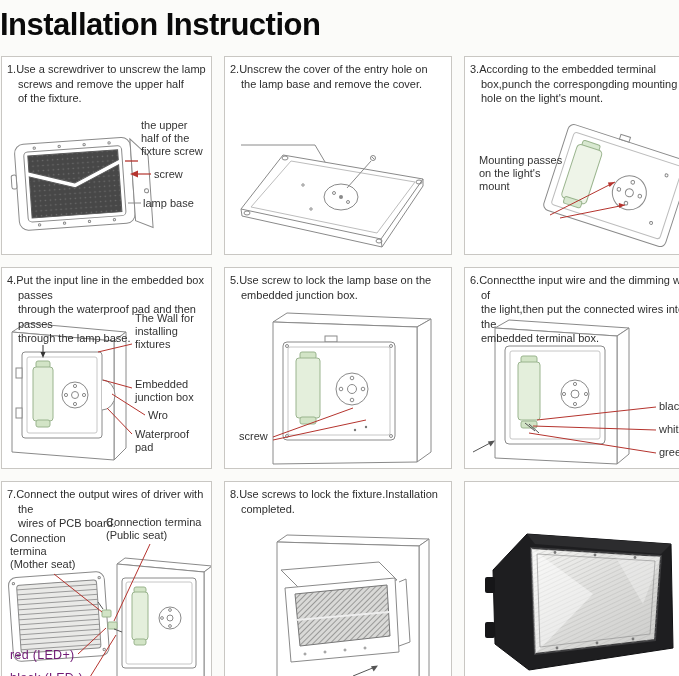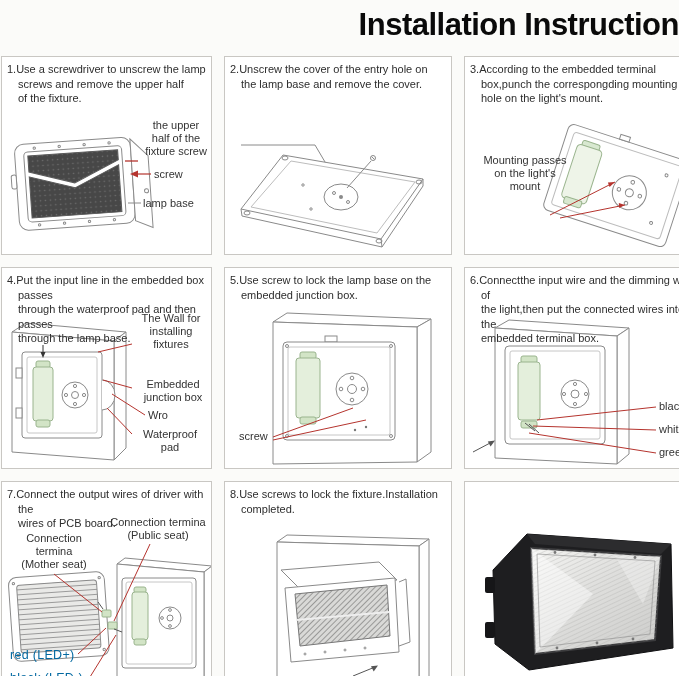--- a/index.html
+++ b/index.html
@@ -3,44 +3,43 @@
 <meta charset="utf-8">
 <style>
   html,body{margin:0;padding:0;}
   body{
     width:679px;height:676px;overflow:hidden;
     background:#fbfbf9;
     font-family:"Liberation Sans", sans-serif;
     -webkit-font-smoothing:antialiased;
   }
   .title{
-    text-align:right;font-size:31px;font-weight:bold;color:#0a0a0a;
+    text-align:left;font-size:31px;font-weight:bold;color:#0a0a0a;
     padding-top:7px;height:49px;letter-spacing:-0.5px;
   }
   .grid{
     display:grid;margin-left:1px;
     grid-template-columns:211px 228px 235px;
     grid-template-rows:199px 202px 213px;
     gap:12px;
   }
   .cell{
     position:relative;background:#ffffff;
     border:1px solid #c9c7c3;box-sizing:border-box;overflow:hidden;
   }
   .step{
     position:absolute;top:5px;left:5px;right:2px;z-index:2;
     font-size:11px;line-height:1.32;color:#2d2d2d;
     white-space:pre-line;padding-left:11px;text-indent:-11px;
   }
   .lbl{
     position:absolute;z-index:2;font-size:11px;line-height:1.2;color:#333;
     white-space:pre-line;
-    text-align:center;
-  }
-  .lbl.big{font-size:12.5px;letter-spacing:.3px;color:#0369a1;}
+  }
+  .lbl.big{font-size:12.5px;letter-spacing:.3px;color:#701a75;}
   .lbl.centered{text-align:center;}
   .lbl.withicon{display:flex;align-items:center;gap:2px;white-space:nowrap;}
   svg.draw{position:absolute;left:0;top:0;z-index:1;}
 </style>
 </head>
 <body>
 
 <div class="title">Installation Instruction</div>
 
 <div class="grid">

